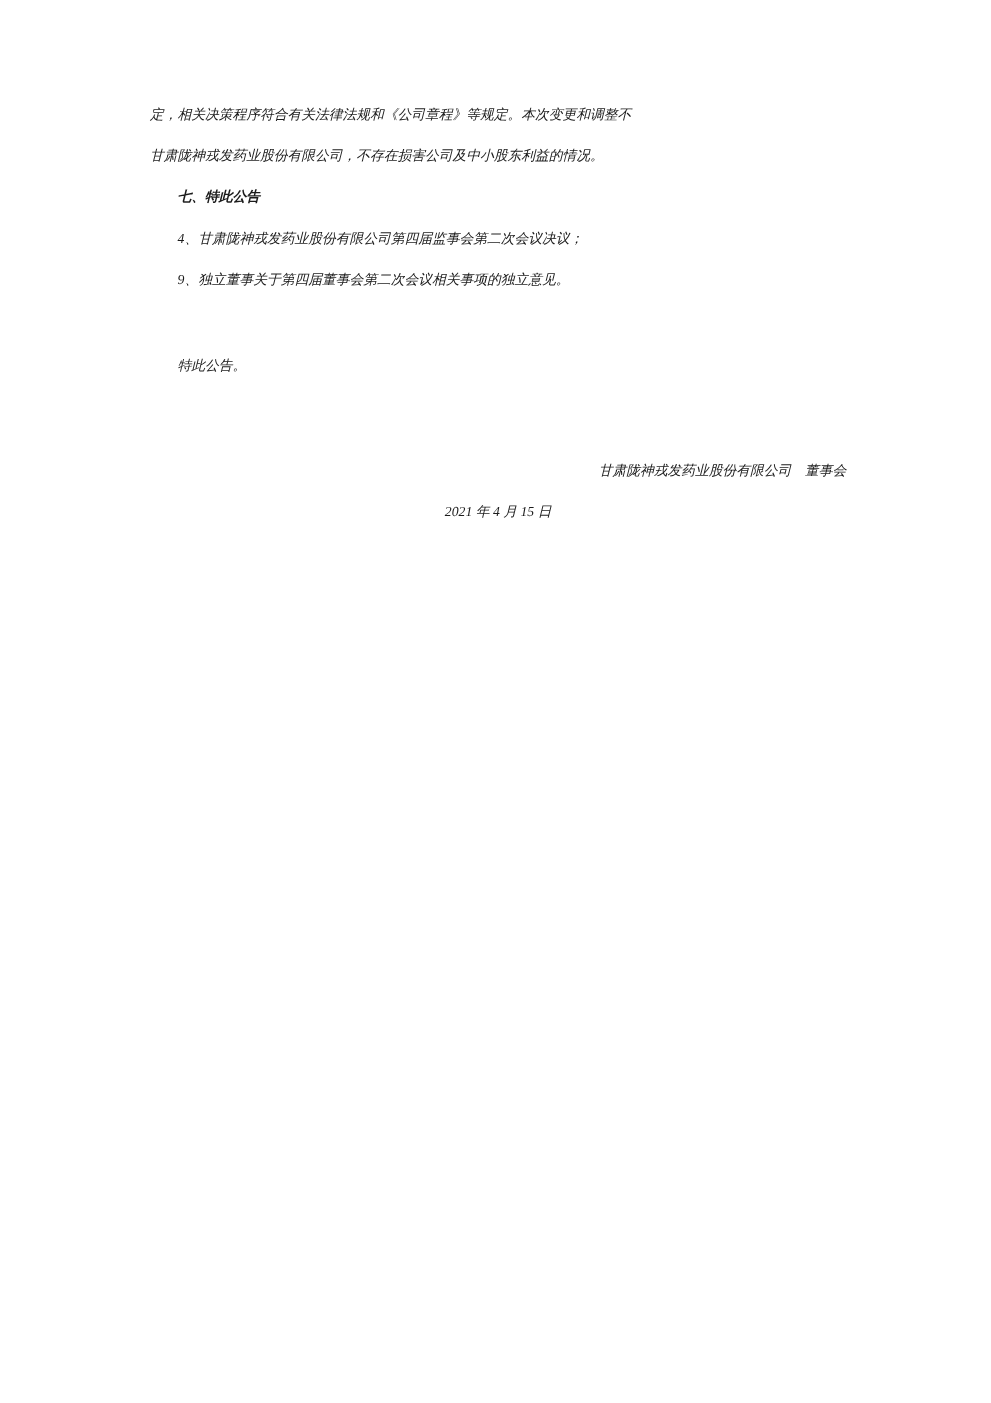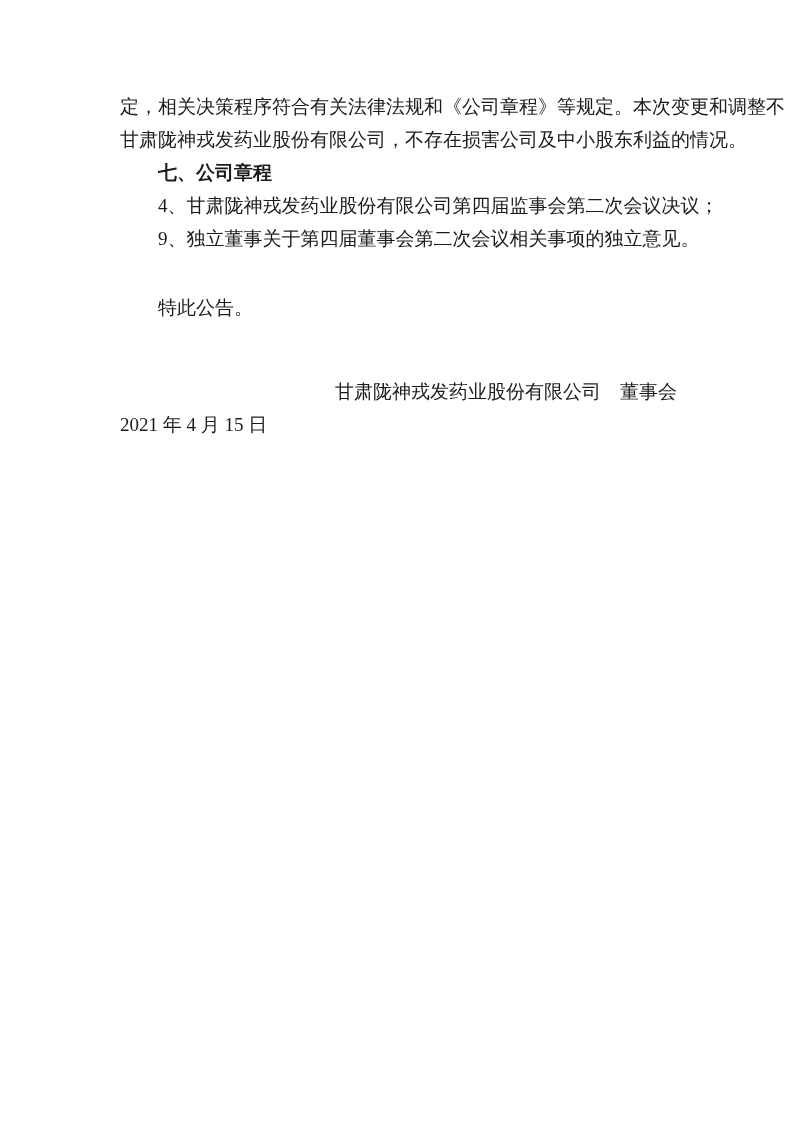--- a/index.html
+++ b/index.html
@@ -11,26 +11,27 @@
     position: relative;
     width: 793px;
     height: 1122px;
     background: #ffffff;
     overflow: hidden;
     font-family: "Liberation Serif", "DejaVu Serif", serif;
     color: #1b1b1b;
   }
   .content {
     position: absolute;
-    top: 90px;
+    top: 76px;
     left: 120px;
     width: 557px;
-    font-size: 19px;
+    font-size: 11px;
     line-height: 33px;
     text-align: left;
+    font-style: italic;
   }
   .body-line {
     white-space: nowrap;
   }
   .section-heading {
     font-weight: bold;
     text-indent: 2em;
     white-space: nowrap;
   }
   .list-item {
@@ -41,33 +42,33 @@
     margin-top: 36px;
     text-indent: 2em;
     white-space: nowrap;
   }
   .signature {
     margin-top: 51px;
     text-align: right;
     white-space: nowrap;
   }
   .date {
-    text-align: left;
+    text-align: center;
     white-space: nowrap;
   }
 </style>
 </head>
 <body>
 
 <div class="page">
   <div class="content">
     <div class="body-line">定，相关决策程序符合有关法律法规和《公司章程》等规定。本次变更和调整不</div>
     <div class="body-line">甘肃陇神戎发药业股份有限公司，不存在损害公司及中小股东利益的情况。</div>
 
-    <div class="section-heading">七、公司章程</div>
+    <div class="section-heading">七、特此公告</div>
 
     <div class="list-item">4、甘肃陇神戎发药业股份有限公司第四届监事会第二次会议决议；</div>
     <div class="list-item">9、独立董事关于第四届董事会第二次会议相关事项的独立意见。</div>
 
     <div class="closing">特此公告。</div>
 
     <div class="signature">甘肃陇神戎发药业股份有限公司　董事会</div>
     <div class="date">2021 年 4 月 15 日</div>
   </div>
 </div>

